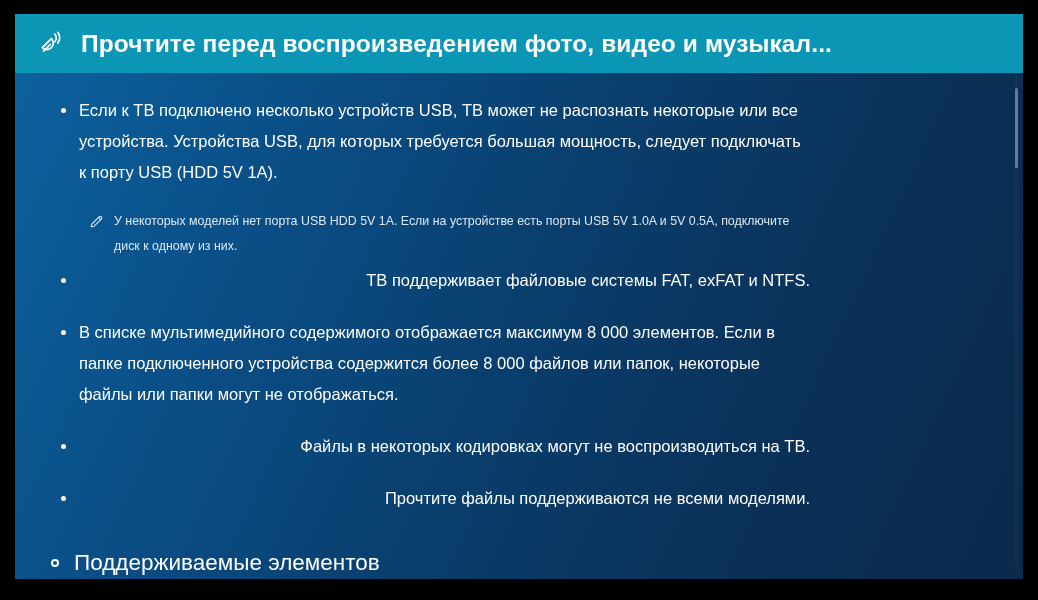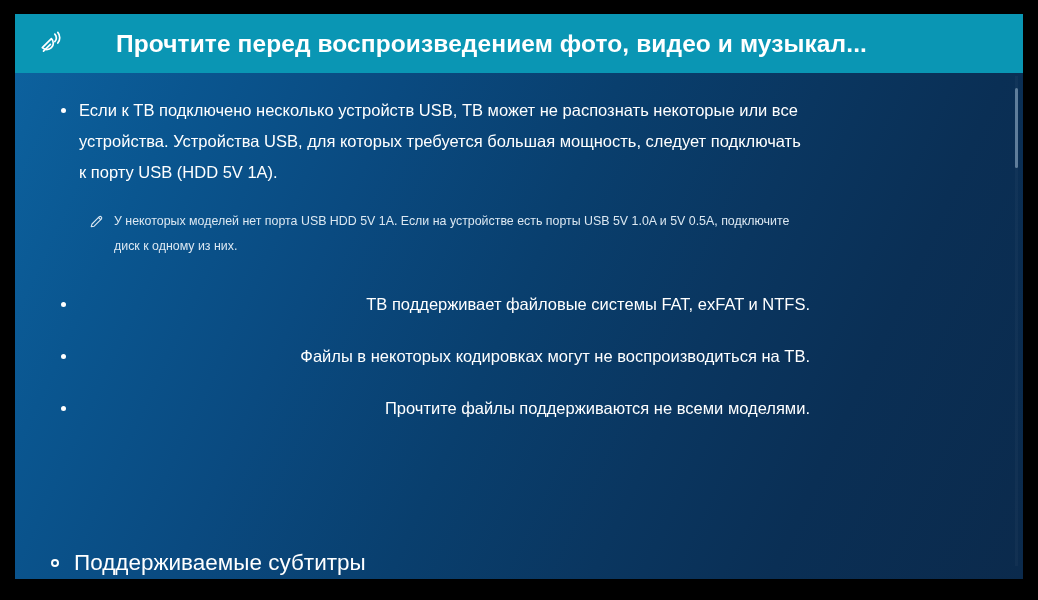--- a/index.html
+++ b/index.html
@@ -47,21 +47,20 @@
     position: absolute;
     left: 0;
     top: 0;
     width: 1008px;
     height: 59px;
     background: #0a96b4;
     display: flex;
     align-items: center;
     box-sizing: border-box;
     padding-left: 23px;
-    gap: 35px;
   }
   #panel-header .hdr-icon {
     width: 30px;
     height: 30px;
     flex: 0 0 auto;
     margin-right: 13px;
     display: flex;
     align-items: center;
     justify-content: center;
   }
@@ -110,21 +109,21 @@
     width: 5px;
     height: 5px;
     border-radius: 50%;
     background: #ffffff;
   }
   li.bullet-item.tight { margin-bottom: 14px; text-align: right; }
 
   
   .note-block {
     position: relative;
-    margin: 6px 0 30px 38px;
+    margin: 6px 0 6px 38px;
     padding-left: 25px;
     max-width: 712px;
     color: #dce8f2;
     font-size: 12.4px;
     line-height: 25px;
   }
   .note-block .note-icon {
     position: absolute;
     left: 0;
     top: 4px;
@@ -212,36 +211,39 @@
               </svg>
             </span>
             <span>У некоторых моделей нет порта USB HDD 5V 1A. Если на устройстве есть порты USB 5V 1.0A и 5V 0.5A, подключите диск к одному из них.</span>
           </div>
         </li>
 
         <li class="bullet-item tight">
           <span>ТВ поддерживает файловые системы FAT, exFAT и NTFS.</span>
         </li>
 
+        <li class="bullet-item">
+          <span>В списке мультимедийного содержимого отображается максимум 8 000 элементов. Если в папке подключенного устройства содержится более 8 000 файлов или папок, некоторые файлы или папки могут не отображаться.</span>
+        </li>
 
         <li class="bullet-item tight">
           <span>Файлы в некоторых кодировках могут не воспроизводиться на ТВ.</span>
         </li>
 
         <li class="bullet-item tight">
           <span>Прочтите файлы поддерживаются не всеми моделями.</span>
         </li>
 
 
       </ul>
     </div>
 
     <div id="section-heading">
       <span class="hollow-bullet"></span>
-      <span>Поддерживаемые субтитры</span>
+      <span>Поддерживаемые элементов</span>
     </div>
 
     <div id="scroll-track">
       <div id="scroll-thumb"></div>
     </div>
 
   </div>
 </div>
 
 </body></html>

